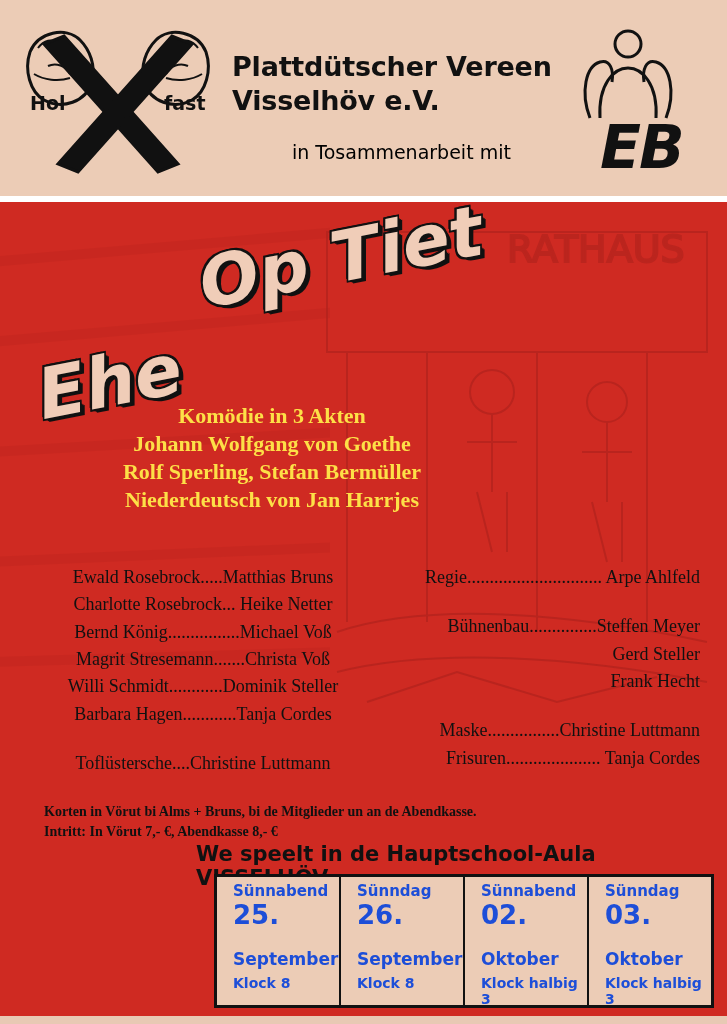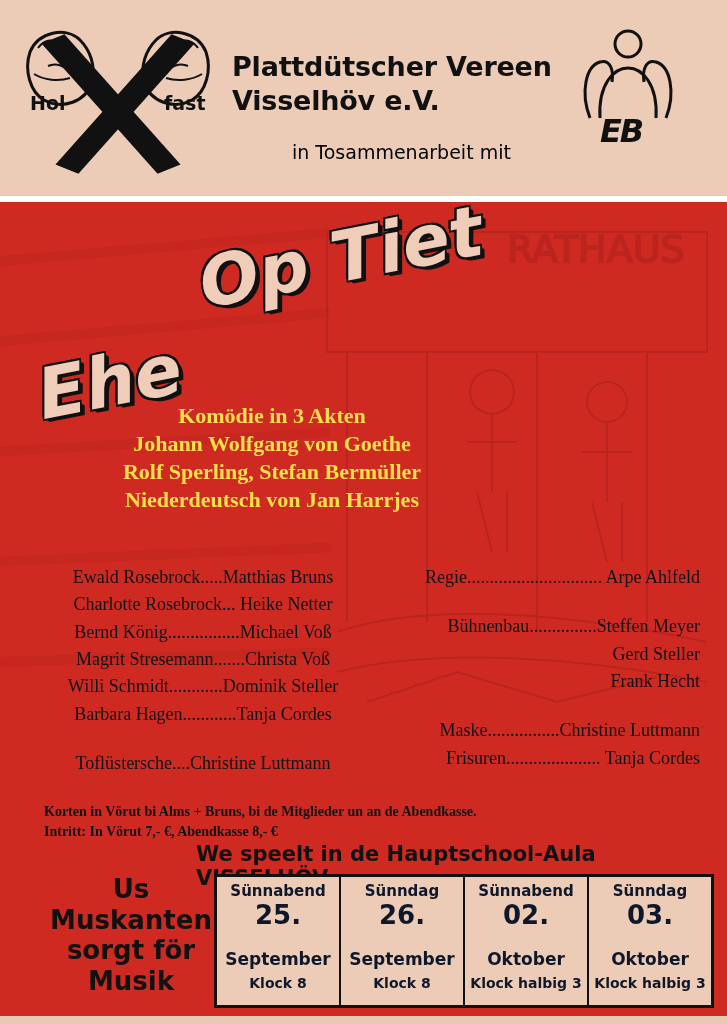--- a/index.html
+++ b/index.html
@@ -66,21 +66,21 @@
     font-family: "DejaVu Sans", sans-serif;
   }
   .leb-logo {
     position: absolute;
     left: 570px; top: 22px;
     width: 145px; height: 150px;
   }
   .leb-text {
     position: absolute;
     left: 600px; top: 112px;
-    font-size: 32px;
+    font-size: 60px;
     font-weight: bold;
     font-style: italic;
     color: #111;
     font-family: "DejaVu Sans", sans-serif;
     letter-spacing: -2px;
   }
 
   
   .header-rule {
     position: absolute;
@@ -222,25 +222,26 @@
     left: 214px; top: 672px;
     width: 494px;
     height: 128px;
     background: #ecccb6;
     border: 3px solid #111;
     display: flex;
   }
   .date-cell {
     flex: 1;
     border-right: 2px solid #111;
-    text-align: center;
-    font-family: "DejaVu Sans", sans-serif;
-    color: #0f172a;
+    text-align: left;
+    font-family: "DejaVu Sans", sans-serif;
+    color: #1d4ed8;
     padding-top: 6px;
     box-sizing: border-box;
+    padding-left: 16px;
   }
   .date-cell:last-child { border-right: none; }
   .d-weekday {
     font-size: 15px;
     font-weight: bold;
     line-height: 1.1;
   }
   .d-day {
     font-size: 26px;
     font-weight: bold;
@@ -378,26 +379,20 @@
       <div class="row">Frisuren..................... Tanja Cordes</div>
     </div>
 
     <div class="tickets">
       <div>Korten in Vörut bi Alms + Bruns, bi de Mitglieder un an de Abendkasse.</div>
       <div>Intritt: In Vörut 7,- €, Abendkasse 8,- €</div>
     </div>
 
     <div class="venue">We speelt in de Hauptschool-Aula VISSELHÖV</div>
 
-    <div class="music">
-      <div>Us</div>
-      <div>Muskanten</div>
-      <div>sorgt för</div>
-      <div>Musik</div>
-    </div>
 
     <div class="dates">
       <div class="date-cell">
         <div class="d-weekday">Sünnabend</div>
         <div class="d-day">25.</div>
         <div class="d-month">September</div>
         <div class="d-time">Klock 8</div>
       </div>
       <div class="date-cell">
         <div class="d-weekday">Sünndag</div>

